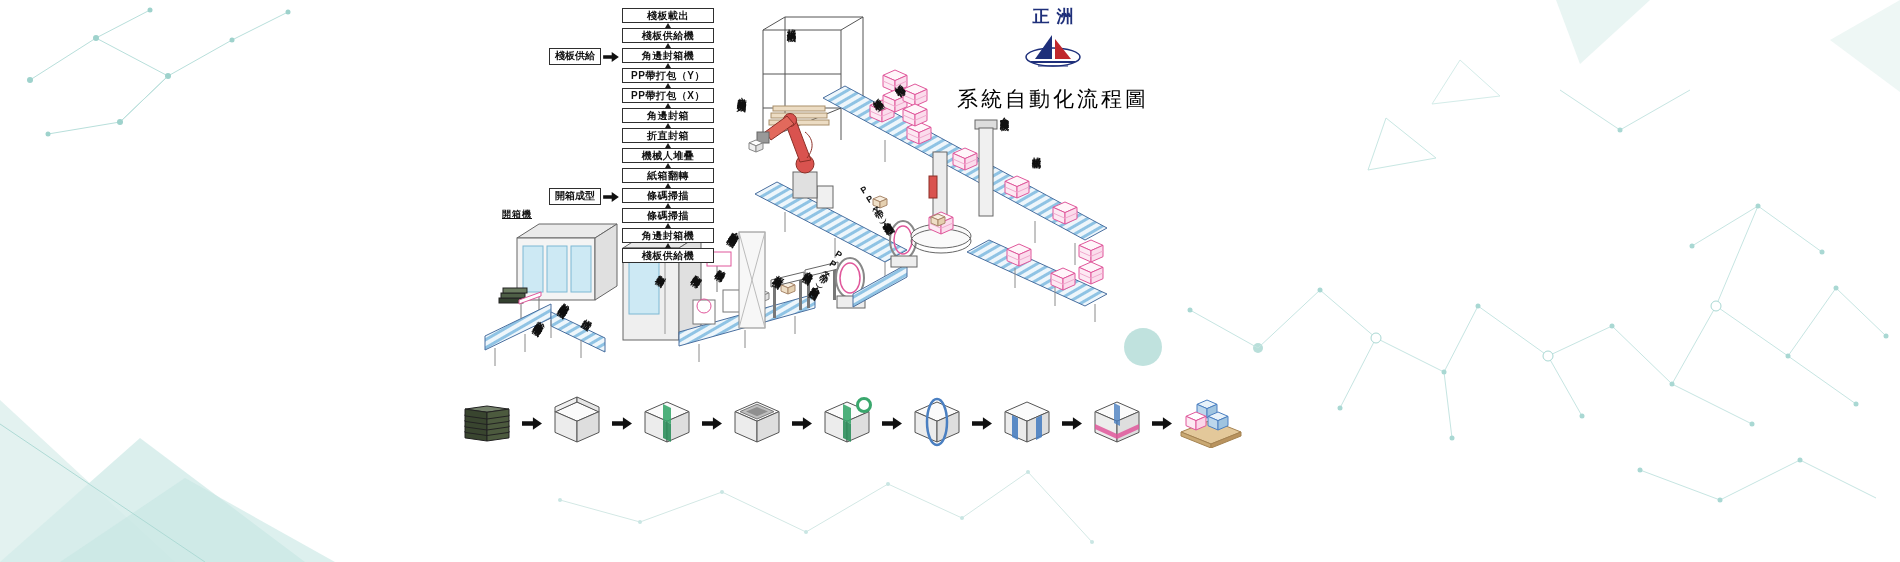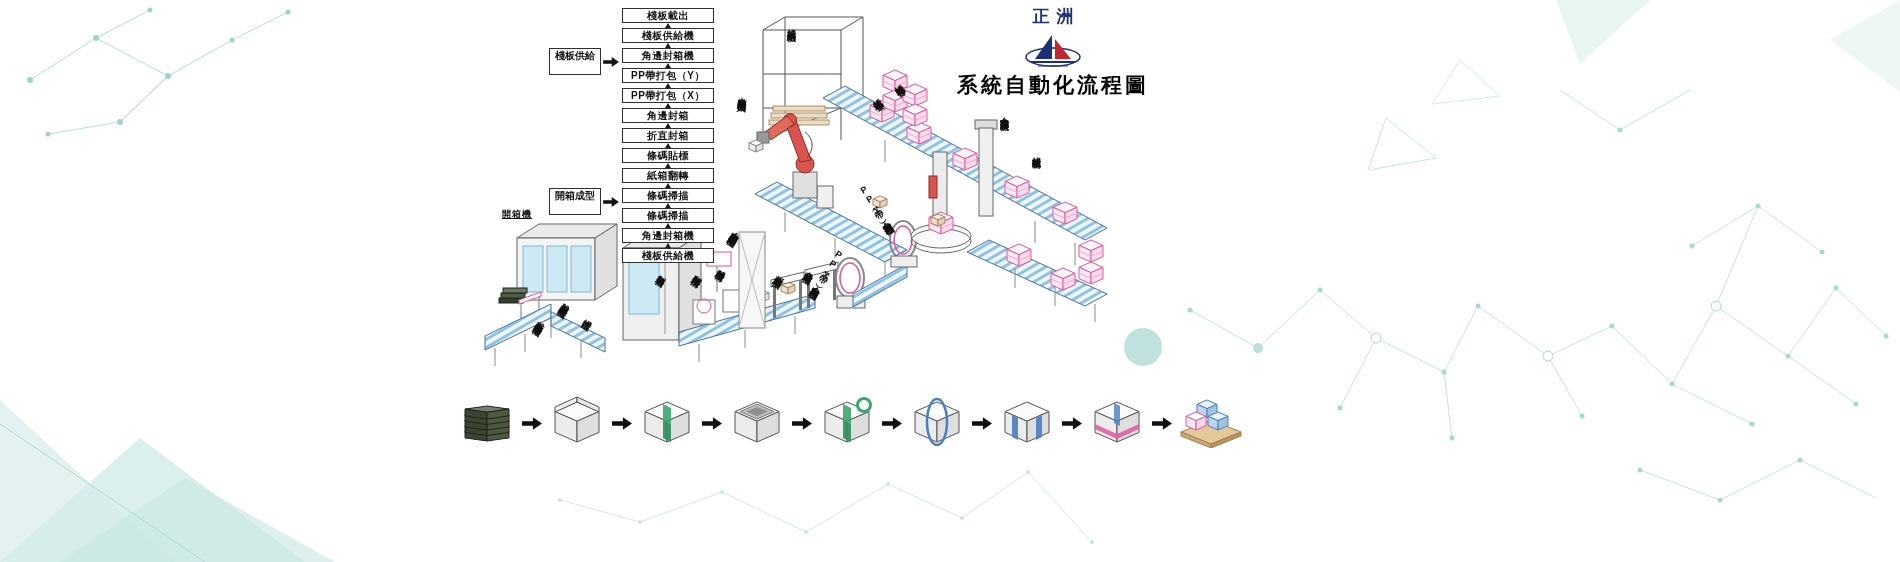--- a/index.html
+++ b/index.html
@@ -11,28 +11,28 @@
   
   #flow{position:absolute;left:622px;top:8px;width:92px;z-index:6;}
   #flow-column{display:flex;flex-direction:column;align-items:stretch;}
   .flow-box{height:15px;line-height:13px;border:1px solid #2f2f2f;background:#fff;
             font-size:10px;font-weight:bold;text-align:center;color:#111;
             letter-spacing:.5px;box-sizing:border-box;white-space:nowrap;overflow:hidden;}
   .up-arrow{width:0;height:0;border-left:3.5px solid transparent;border-right:3.5px solid transparent;
             border-bottom:5px solid #1c1c1c;margin:0 auto;}
   .side-input{position:absolute;right:calc(100% + 3px);display:flex;align-items:center;gap:2px;}
   .side-box{border:1px solid #2f2f2f;font-size:10px;font-weight:bold;color:#111;padding:0 5px;
-            height:27px;line-height:13px;background:#fff;white-space:nowrap;box-sizing:border-box;}
+            height:17px;line-height:13px;background:#fff;white-space:nowrap;box-sizing:border-box;}
   .side-arrow svg{display:block;}
 
   
   .brand{position:absolute;left:948px;top:5px;width:210px;text-align:center;z-index:6;}
   .logo-text{font-size:17px;font-weight:bold;color:#1e2f7a;letter-spacing:7px;text-indent:7px;}
   .emblem{margin:0 auto;}
-  .brand-title{font-size:21px;font-weight:bold;color:#000;letter-spacing:3px;margin-top:3px;white-space:nowrap;}
+  .brand-title{font-size:21px;font-weight:normal;color:#000;letter-spacing:3px;margin-top:17px;white-space:nowrap;}
 
   
   #machine-labels{position:absolute;left:0;top:0;width:1900px;height:562px;z-index:4;pointer-events:none;}
   .m-label{position:absolute;writing-mode:vertical-rl;text-orientation:upright;
            font-size:9px;font-weight:bold;color:#101010;letter-spacing:1px;line-height:1.05;
            transform-origin:top center;white-space:nowrap;}
   .m-label.horiz{writing-mode:horizontal-tb;letter-spacing:1px;}
 
   
   #process-row{position:absolute;left:458px;top:390px;display:flex;align-items:flex-end;gap:5px;z-index:5;}
@@ -288,21 +288,21 @@
         <div class="flow-box">角邊封箱機</div>
         <div class="up-arrow"></div>
         <div class="flow-box">PP帶打包（Y）</div>
         <div class="up-arrow"></div>
         <div class="flow-box">PP帶打包（X）</div>
         <div class="up-arrow"></div>
         <div class="flow-box">角邊封箱</div>
         <div class="up-arrow"></div>
         <div class="flow-box">折直封箱</div>
         <div class="up-arrow"></div>
-        <div class="flow-box">條碼貼標</div>
+        <div class="flow-box">機械人堆疊</div>
         <div class="up-arrow"></div>
         <div class="flow-box">紙箱翻轉</div>
         <div class="up-arrow"></div>
         <div class="flow-box">條碼掃描</div>
         <div class="up-arrow"></div>
         <div class="flow-box">條碼掃描</div>
         <div class="up-arrow"></div>
         <div class="flow-box">角邊封箱機</div>
         <div class="up-arrow"></div>
         <div class="flow-box">棧板供給機</div>

